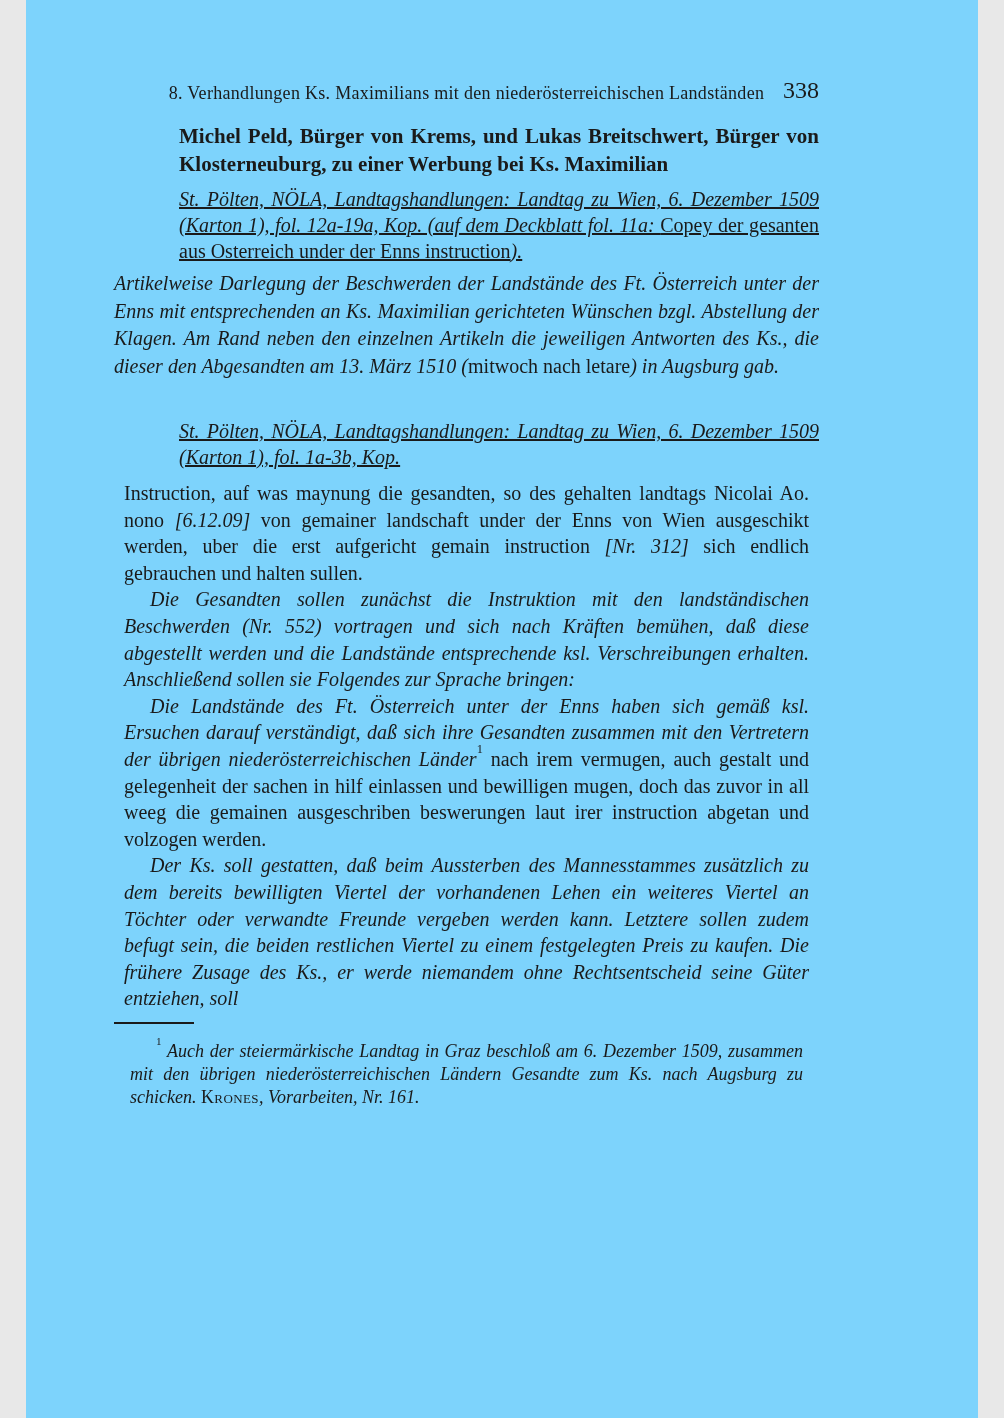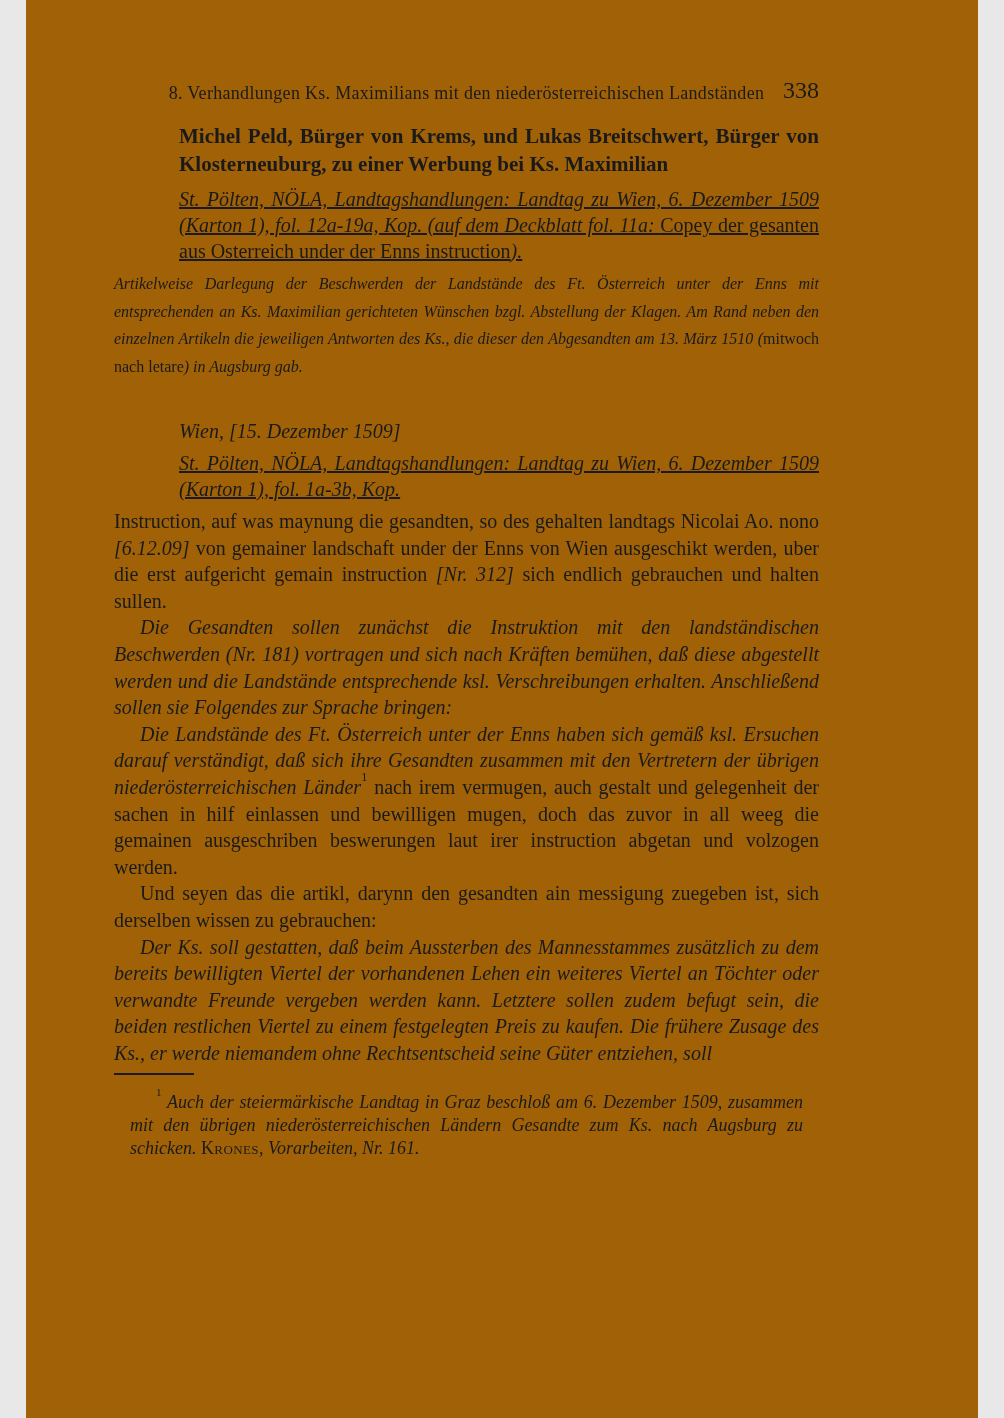--- a/index.html
+++ b/index.html
@@ -1,43 +1,43 @@
 <!DOCTYPE html>
 <html lang="de"><head>
 <meta charset="utf-8">
 <style>
   html,body { margin:0; padding:0; background:#e8e8e8; }
   .page {
     position:relative;
     width:952px; height:1418px;
     margin:0 auto;
-    background:#a16207;
+    background:#7dd3fc;
     color:#1a1a1a;
     font-family:"Liberation Serif", serif;
     box-sizing:border-box;
     padding:82px 159px 0 88px;
     overflow:hidden;
   }
   
   .running-head { position:relative; height:22px; margin:0 0 18px 0; }
   .rh-title { display:block; text-align:center; font-size:18px; line-height:22px; letter-spacing:0.3px; }
   .rh-num { position:absolute; right:0; top:-5px; font-size:24px; line-height:26px; }
 
   
   .entry-heading { position:relative; padding-left:65px; margin:0 0 8px 0; }
   .entry-number { position:absolute; left:0; top:0; font-size:21px; font-weight:bold; line-height:28px; }
   .entry-title { font-size:21px; font-weight:bold; line-height:28px; margin:0; text-align:justify; }
 
   .hang { padding-left:65px; }
   .dateline { font-size:20px; line-height:26px; margin:0 0 6px 0; }
   .source   { font-size:20px; line-height:26px; margin:0 0 6px 0; text-align:justify;text-decoration:underline; }
-  .summary  { font-size:16px; line-height:27.5px; margin:0; text-align:justify; }
+  .summary  { font-size:20px; line-height:27.5px; margin:0; text-align:justify; }
 
   .entry { margin-top:38px; }
-  .body-block { margin:0; }
+  .body-block { margin:10px; }
   .body-para { font-size:20px; line-height:26.6px; margin:0; text-align:justify; }
   .body-para.indent { text-indent:26px; }
 
   
   .footnotes { margin-top:7px; }
   .footnote-rule { width:80px; border:0; border-top:2px solid #1a1a1a; margin:0 0 9px 0; }
   .footnote { font-size:18px; line-height:23px; margin:16px; text-align:justify; text-indent:26px; }
 
   
   .r-italic { font-style:italic; }
@@ -57,28 +57,26 @@
 
   <section>
     <div class="entry-heading">
       <h2 class="entry-title">Michel Peld, Bürger von Krems, und Lukas Breitschwert, Bürger von Klosterneuburg, zu einer Werbung bei Ks. Maximilian</h2>
     </div>
     <p class="source hang"><span class="r-italic">St. Pölten, NÖLA, Landtagshandlungen: Landtag zu Wien, 6. Dezember 1509 (Karton 1), fol. 12a-19a, Kop. (auf dem Deckblatt fol. 11a: </span><span class="r-roman">Copey der gesanten aus Osterreich under der Enns instruction</span><span class="r-italic">).</span></p>
     <p class="summary"><span class="r-italic">Artikelweise Darlegung der Beschwerden der Landstände des Ft. Österreich unter der Enns mit entsprechenden an Ks. Maximilian gerichteten Wünschen bzgl. Abstellung der Klagen. Am Rand neben den einzelnen Artikeln die jeweiligen Antworten des Ks., die dieser den Abgesandten am 13. März 1510 (</span><span class="r-roman">mitwoch nach letare</span><span class="r-italic">) in Augsburg gab.</span></p>
   </section>
 
   <section class="entry">
-    <p class="dateline hang"><span class="r-italic">Wien, [15. Dezember 1509]</span></p>
     <p class="source hang"><span class="r-italic">St. Pölten, NÖLA, Landtagshandlungen: Landtag zu Wien, 6. Dezember 1509 (Karton 1), fol. 1a-3b, Kop.</span></p>
 
     <div class="body-block">
       <p class="body-para"><span class="r-roman">Instruction, auf was maynung die gesandten, so des gehalten landtags Nicolai Ao. nono </span><span class="r-italic">[6.12.09]</span><span class="r-roman"> von gemainer landschaft under der Enns von Wien ausgeschikt werden, uber die erst aufgericht gemain instruction </span><span class="r-italic">[Nr. 312]</span><span class="r-roman"> sich endlich gebrauchen und halten sullen.</span></p>
-      <p class="body-para indent"><span class="r-italic">Die Gesandten sollen zunächst die Instruktion mit den landständischen Beschwerden (Nr. 181) vortragen und sich nach Kräften bemühen, daß diese abgestellt werden und die Landstände entsprechende ksl. Verschreibungen erhalten. Anschließend sollen sie Folgendes zur Sprache bringen:</span></p>
+      <p class="body-para indent"><span class="r-italic">Die Gesandten sollen zunächst die Instruktion mit den landständischen Beschwerden (Nr. 552) vortragen und sich nach Kräften bemühen, daß diese abgestellt werden und die Landstände entsprechende ksl. Verschreibungen erhalten. Anschließend sollen sie Folgendes zur Sprache bringen:</span></p>
       <p class="body-para indent"><span class="r-italic">Die Landstände des Ft. Österreich unter der Enns haben sich gemäß ksl. Ersuchen darauf verständigt, daß sich ihre Gesandten zusammen mit den Vertretern der übrigen niederösterreichischen Länder</span><sup class="r-sup">1</sup><span class="r-roman"> nach irem vermugen, auch gestalt und gelegenheit der sachen in hilf einlassen und bewilligen mugen, doch das zuvor in all weeg die gemainen ausgeschriben beswerungen laut irer instruction abgetan und volzogen werden.</span></p>
-      <p class="body-para indent"><span class="r-roman">Und seyen das die artikl, darynn den gesandten ain messigung zuegeben ist, sich derselben wissen zu gebrauchen:</span></p>
       <p class="body-para indent"><span class="r-italic">Der Ks. soll gestatten, daß beim Aussterben des Mannesstammes zusätzlich zu dem bereits bewilligten Viertel der vorhandenen Lehen ein weiteres Viertel an Töchter oder verwandte Freunde vergeben werden kann. Letztere sollen zudem befugt sein, die beiden restlichen Viertel zu einem festgelegten Preis zu kaufen. Die frühere Zusage des Ks., er werde niemandem ohne Rechtsentscheid seine Güter entziehen, soll</span></p>
     </div>
   </section>
 
   <footer class="footnotes">
     <hr class="footnote-rule">
     <p class="footnote"><sup class="r-sup">1</sup><span class="r-italic"> Auch der steiermärkische Landtag in Graz beschloß am 6. Dezember 1509, zusammen mit den übrigen niederösterreichischen Ländern Gesandte zum Ks. nach Augsburg zu schicken. </span><span class="r-sc">Krones</span><span class="r-italic">, Vorarbeiten, Nr. 161.</span></p>
   </footer>
 
 </div>

